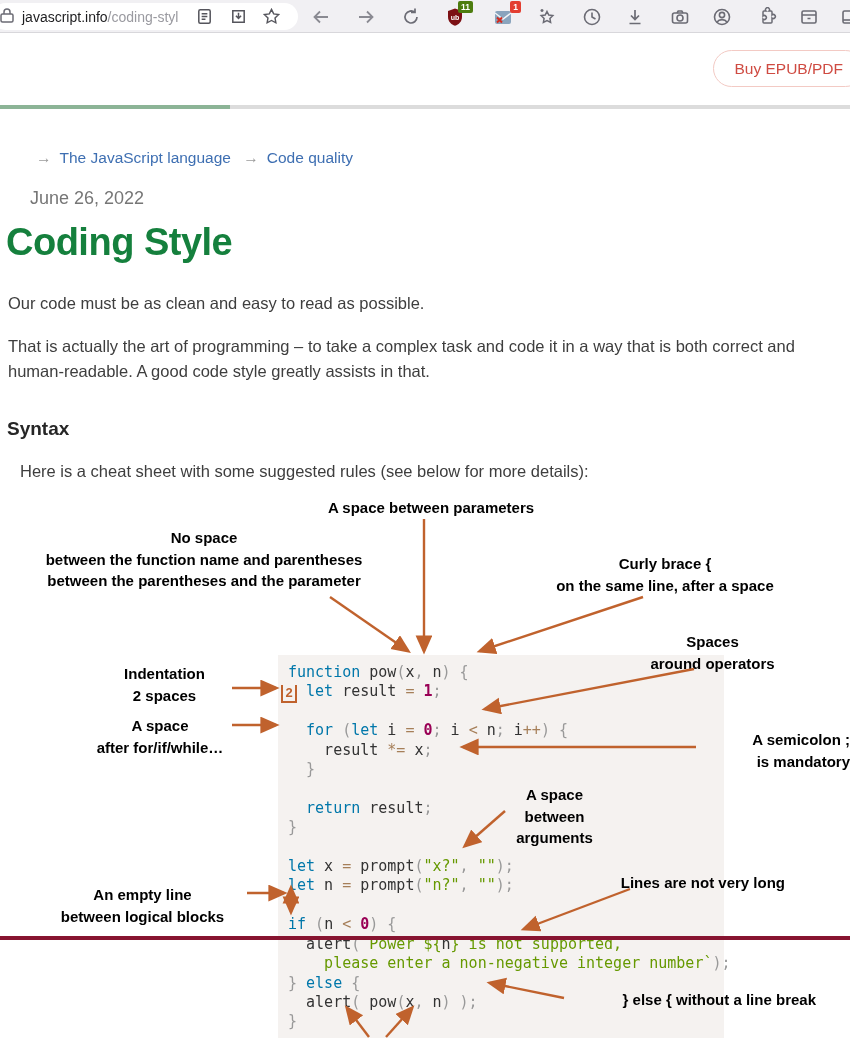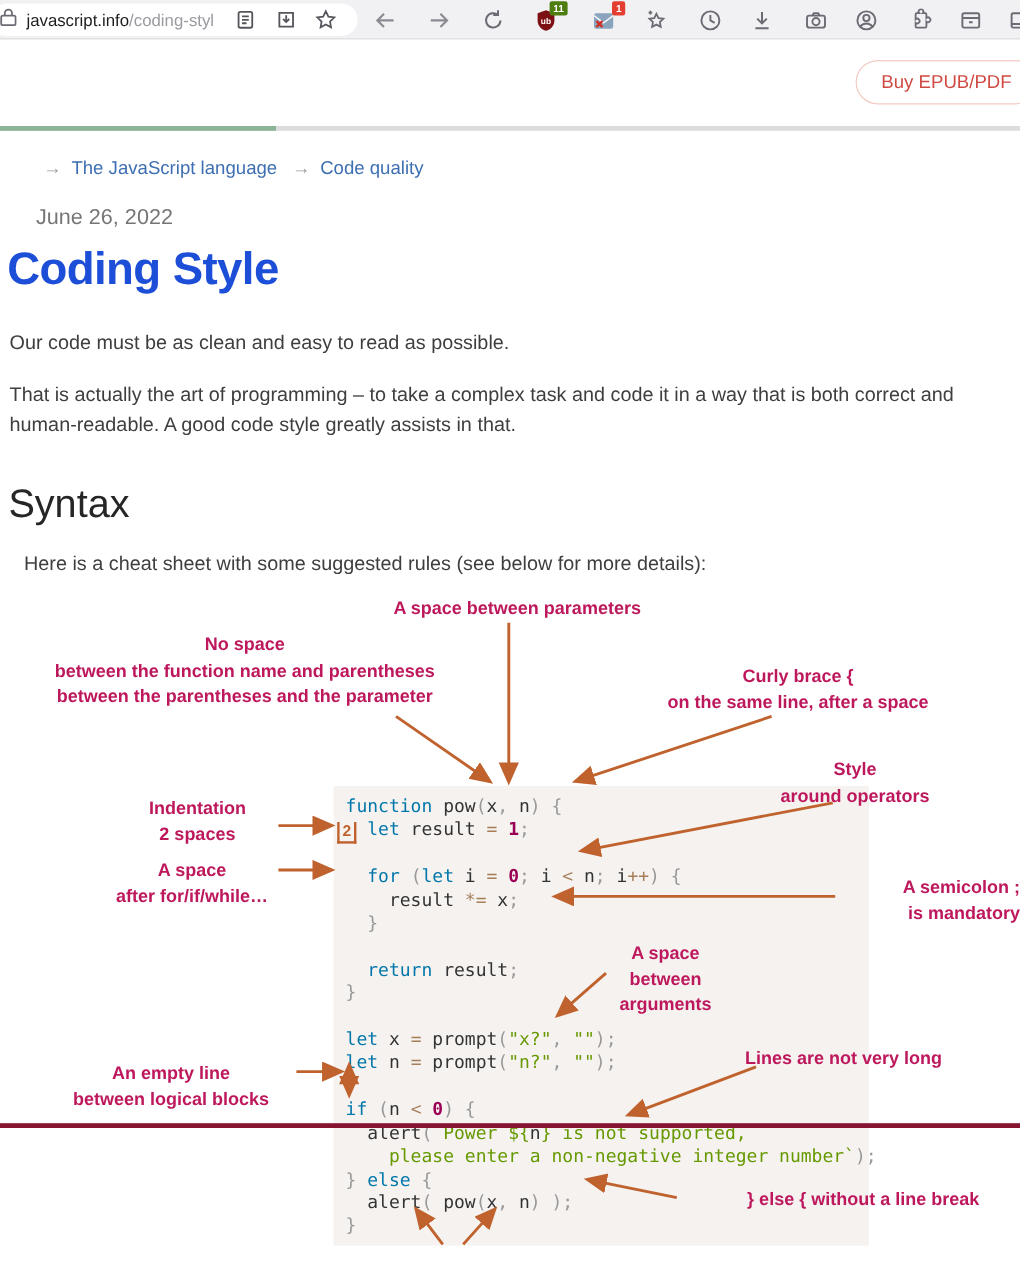--- a/index.html
+++ b/index.html
@@ -28,33 +28,33 @@
           letter-spacing:1px; color:#302f2f; }
   .logo svg { margin:0 -1px; }
   .buy-btn { position:absolute; right:-14px; top:17px; height:37px; padding:0 20px;
              border:1.5px solid #f3cac4; border-radius:19px; background:#fff;
              color:#cf4b42; font-size:15.5px; display:flex; align-items:center; }
   .divider { height:4px; background:#dcdcdc; }
   .divider-green { width:230px; height:4px; background:#8cb496; }
 
   
   .content { position:relative; color:#3e3e3e; }
-  .breadcrumb { margin:23px 0 0 36px; font-size:15.5px; color:#9a9a9a; }
+  .breadcrumb { margin:40px 0 0 36px; font-size:15.5px; color:#9a9a9a; }
   .breadcrumb a { color:#3e6fb2; text-decoration:none; margin:0 8px; }
   .crumb-date { margin:21px 0 0 30px; font-size:18px; color:#767676; }
-  h1.title { margin:12px 0 0 6px; font-size:38px; font-weight:800; color:#1d4ed8; letter-spacing:-0.5px;}
+  h1.title { margin:12px 0 0 6px; font-size:38px; font-weight:800; color:#15803d; letter-spacing:-0.5px;}
   p.body { margin:27px 0 0 8px; font-size:16.5px; line-height:1.55; width:834px; color:#3e3e3e;}
   p.body + p.body { margin-top:17px; }
-  h2.syntax { margin:33px 0 0 7px; font-size:33px; font-weight:400; color:#262626; }
+  h2.syntax { margin:33px 0 0 7px; font-size:19px; font-weight:700; color:#262626; }
   p.lead { margin:22px 0 0 20px; font-size:16.5px; color:#3e3e3e; }
 
   
   .diagram { position:absolute; left:0; top:485px; width:850px; height:577px; }
   .arrows { position:absolute; left:0; top:0; pointer-events:none; }
-  .dlabel { position:absolute; color:#be185d; font-weight:700; font-size:15px; line-height:21.5px;
+  .dlabel { position:absolute; color:#000000; font-weight:700; font-size:15px; line-height:21.5px;
             text-align:center; }
   .dlabel.left { text-align:right; }
   .codeblock { position:absolute; left:278px; top:170px; width:446px; height:383px;
                background:#f5f2f0; padding:8px 0 0 10px;
                font-family:"DejaVu Sans Mono", monospace; font-size:15px; line-height:19.4px;
                white-space:pre; color:#333; }
   .tok-k { color:#0077aa; }
   .tok-p { color:#999999; }
   .tok-n { color:#990055; font-weight:700; }
   .tok-s { color:#669900; }
@@ -234,21 +234,21 @@
       <div>between the function name and parentheses</div>
       <div>between the parentheses and the parameter</div>
     </div>
 
     <div class="dlabel" style="left:540px;top:68px;width:250px;">
       <div>Curly brace {</div>
       <div>on the same line, after a space</div>
     </div>
 
     <div class="dlabel" style="left:630px;top:146px;width:165px;">
-      <div>Style</div>
+      <div>Spaces</div>
       <div>around operators</div>
     </div>
 
     <div class="dlabel" style="left:92px;top:178px;width:145px;">
       <div>Indentation</div>
       <div>2 spaces</div>
     </div>
 
     <div class="dlabel" style="left:60px;top:230px;width:200px;">
       <div>A space</div>

